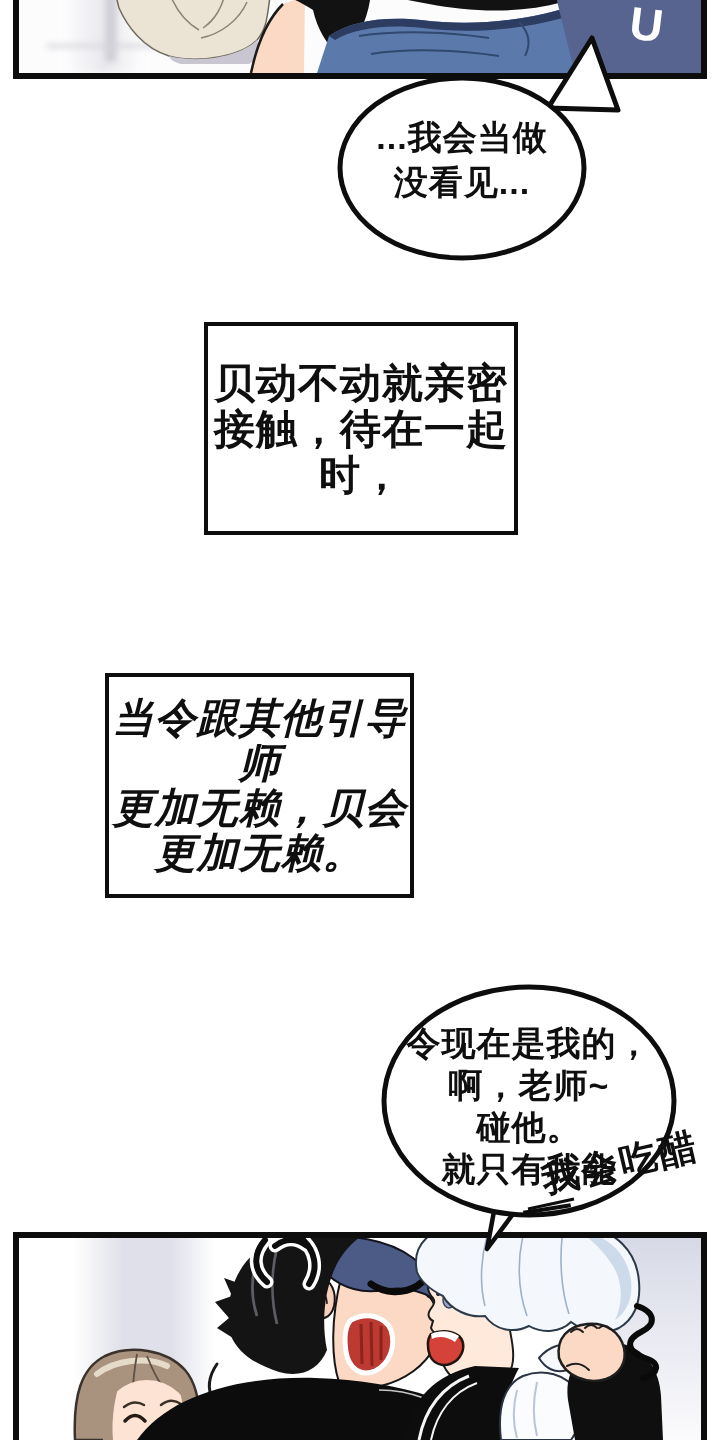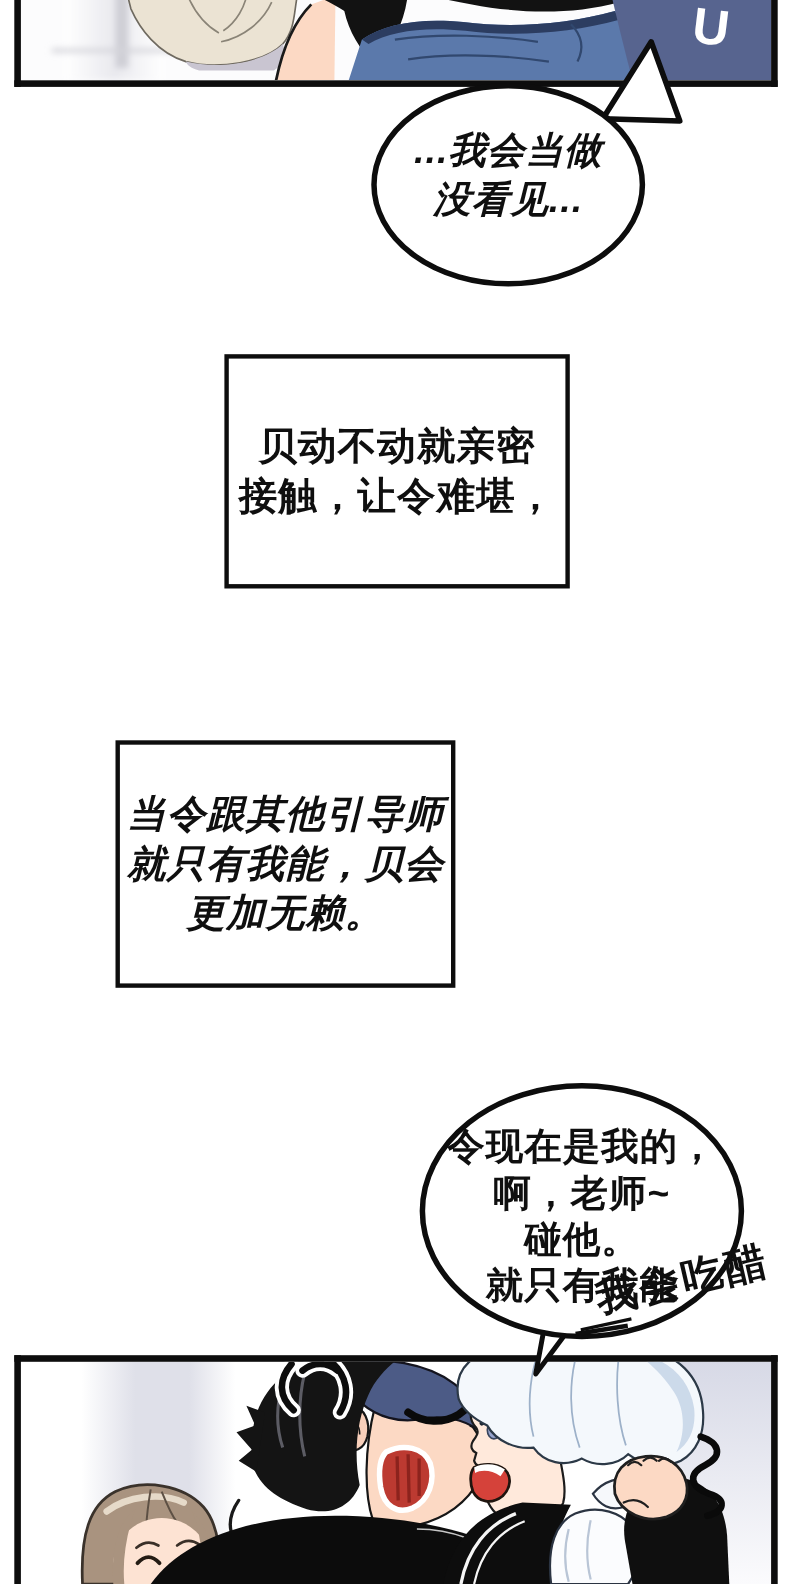--- a/index.html
+++ b/index.html
@@ -10,21 +10,21 @@
   .panel{position:absolute;box-sizing:border-box;border:6px solid #0d0d0d;background:#fff;overflow:hidden;z-index:1;}
   .panel svg{display:block;}
   .bubble-svg{position:absolute;z-index:3;}
   .bubble-text{
     position:absolute;z-index:4;text-align:center;font-weight:bold;
     font-size:34px;line-height:45px;letter-spacing:1px;white-space:nowrap;
   }
   .caption{
     position:absolute;box-sizing:border-box;border:4px solid #0d0d0d;background:#fff;z-index:2;
     display:flex;flex-direction:column;justify-content:center;text-align:center;
-    font-weight:bold;font-size:35px;line-height:46px;letter-spacing:1px;
+    font-weight:bold;font-size:41px;line-height:46px;letter-spacing:1px;
   }
   #bubble2-text{line-height:42px;}
   #handwritten{
     position:absolute;left:548px;top:1156px;width:190px;z-index:4;
     font-weight:bold;font-size:37px;letter-spacing:3px;white-space:nowrap;
     transform:rotate(-13deg);transform-origin:left bottom;
   }
   #handwritten-underline{
     position:absolute;left:523px;top:1207px;width:48px;height:4px;background:#0d0d0d;z-index:4;
     transform:rotate(-9deg);
@@ -78,33 +78,33 @@
 
       <path d="M 536 0 L 682 0 L 682 81 L 556 81 C 549 54 542 26 536 0 Z" fill="#57648f"></path>
       <text x="611" y="48" font-size="46" font-weight="bold" fill="#ffffff" transform="rotate(7 625 30)">U</text>
     </svg>
   </div>
 
   <svg class="bubble-svg" style="left:330px;top:28px;" width="300" height="236" viewBox="0 0 300 236">
     <path d="M 218 80 L 262 10 L 288 82 Z" fill="#ffffff" stroke="#0d0d0d" stroke-width="5" stroke-linejoin="round"></path>
     <ellipse cx="132" cy="140" rx="122" ry="90" fill="#ffffff" stroke="#0d0d0d" stroke-width="5"></ellipse>
   </svg>
-  <div class="bubble-text" style="left:348px;top:115px;width:228px;font-style:italic;">
+  <div class="bubble-text" style="left:348px;top:115px;width:228px;">
     <div>...我会当做</div>
     <div>没看见...</div>
   </div>
 
   <div class="caption" style="left:204px;top:322px;width:314px;height:213px;">
     <div>贝动不动就亲密</div>
-    <div>接触，让令难堪，</div>
+    <div>接触，待在一起时，</div>
   </div>
 
   <div class="caption" style="left:105px;top:673px;width:309px;height:225px;line-height:45px;font-style:italic;">
     <div>当令跟其他引导师</div>
-    <div>就只有我能，贝会</div>
+    <div>更加无赖，贝会</div>
     <div>更加无赖。</div>
   </div>
 
   <svg class="bubble-svg" style="left:380px;top:983px;" width="312" height="272" viewBox="0 0 312 272">
     <path d="M 117 212 L 145 215 L 107 266 Z" fill="#ffffff" stroke="#0d0d0d" stroke-width="4.5" stroke-linejoin="round"></path>
     <ellipse cx="149" cy="118" rx="145" ry="114" fill="#ffffff" stroke="#0d0d0d" stroke-width="5"></ellipse>
     <path d="M 148 226 L 194 216" stroke="#0d0d0d" stroke-width="3" fill="none"></path>
   </svg>
   <div class="bubble-text" id="bubble2-text" style="left:394px;top:1022px;width:270px;">
     <div>令现在是我的，</div>

